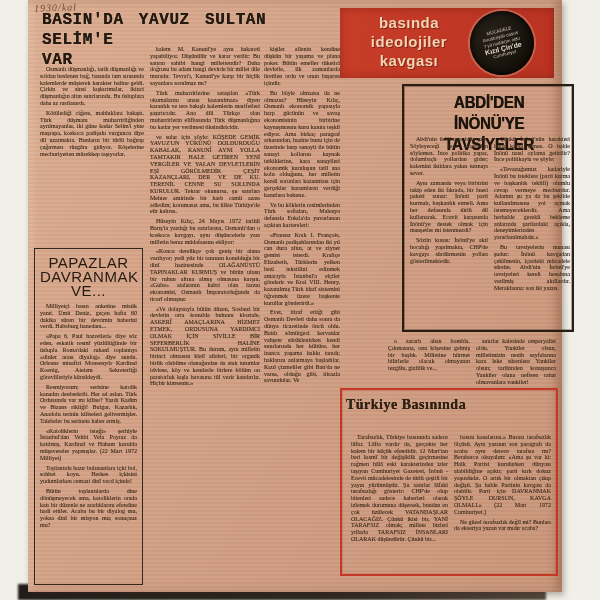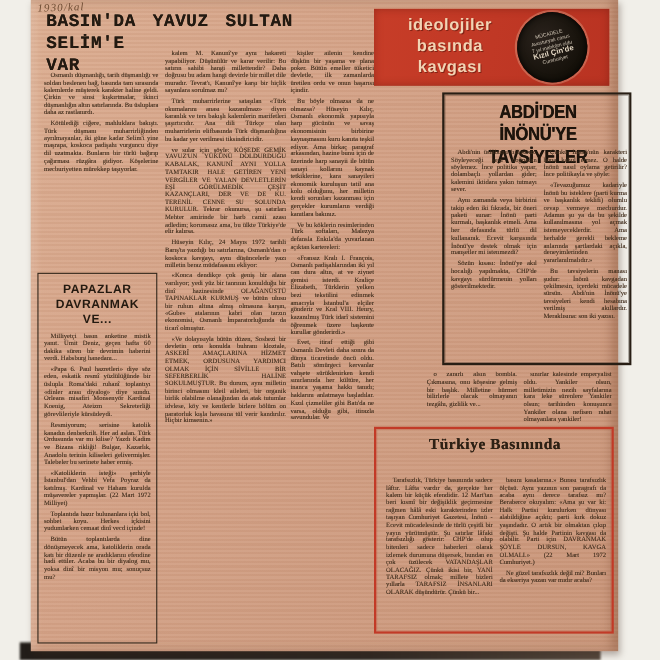--- a/index.html
+++ b/index.html
@@ -28,22 +28,22 @@
     letter-spacing:.6px;word-spacing:5px;
     text-shadow:0 0 .4px #231a11;font-family:Liberation Mono, monospace;}
 
   .tiny{font-size:6px;line-height:6.8px;text-align:justify;color:#43301f;
     overflow:hidden;text-shadow:0 0 .5px rgba(67,48,31,.55);}
   .tiny p{margin:0 0 3px 0;text-indent:6px;}
   .col{position:absolute;}
 
   .papaz-box{position:absolute;left:6px;top:248px;width:109px;height:337px;
     border:1.5px solid #33271b;padding:5px 5px 4px 5px;}
-  .papaz-title{font-family:"Liberation Sans",sans-serif;font-weight:bold;
-    font-size:11px;line-height:14px;text-align:center;color:#241a10;
+  .papaz-title{font-family:"Liberation Sans",sans-serif;font-weight:normal;
+    font-size:15px;line-height:14px;text-align:center;color:#241a10;
     letter-spacing:.5px;margin:2px 0 5px 0;}
 
   .ideo-box{position:absolute;left:312px;top:8px;width:214px;height:70px;
     background:linear-gradient(100deg,#c73d28,#b93322);
     box-shadow:inset 0 0 8px rgba(90,20,10,.4);}
   .ideo-title{position:absolute;left:8px;top:5px;width:122px;
     font-family:"Liberation Sans",sans-serif;font-weight:bold;
     font-size:15px;line-height:19px;text-align:center;color:#f2d4b4;
     letter-spacing:.5px;text-shadow:1px 1px 0 rgba(90,20,10,.6);}
   .stamp{position:absolute;left:130px;top:3px;width:64px;height:64px;
@@ -61,21 +61,21 @@
     font-family:"Liberation Sans",sans-serif;font-weight:bold;
     font-size:15px;line-height:18px;text-align:center;color:#1d140c;
     letter-spacing:-.2px;transform:scaleY(1.15);transform-origin:top;
     text-shadow:.4px 0 0 #1d140c;}
   .abdi-c1{left:6px;top:50px;width:78px;height:192px;}
   .abdi-c2{left:90px;top:50px;width:76px;height:192px;}
 
   .komedi-box{position:absolute;left:312px;top:388px;width:218px;height:188px;
     border:2px solid #c23a27;box-shadow:inset 0 0 0 1px rgba(194,58,39,.25);}
   .komedi-title{position:absolute;left:4px;top:6px;width:208px;
-    font-weight:bold;font-size:14px;line-height:17px;text-align:center;
+    font-weight:bold;font-size:14px;line-height:17px;
     color:#2e2115;letter-spacing:.5px;text-shadow:0 0 .4px #2e2115;}
   .kom-c1{left:9px;top:44px;width:97px;height:136px;}
   .kom-c2{left:112px;top:44px;width:97px;height:136px;}
 </style>
 </head>
 <body>
 
 <div class="stage">
   <div class="shadow-band"></div>
 
@@ -121,22 +121,22 @@
           <p>«Papa 6. Paul hazretleri» diye söz eden, eskatik resmî yüzlülüğünde bir üslupla Roma'daki ruhanî toplantıyı «dinler arası diyalog» diye sundu. Orleans misafiri Monsenyör Kardinal Koenig, Ateizm Sekreterliği görevlileriyle kürsüdeydi.</p>
           <p>Resmiyorum; serisine katolik kanadın denberkrilt. Her ad aslan. Türk Ordusunda var mı kilise? Yazdı Kadim ve Bizans rikliği! Bulgar, Kazarlık, Anadolu terinin kiliseleri gelivermişler. Talebeler bu serinete haber ermiş.</p>
           <p>«Katoliklerin isteği» şerhiyle İstanbul'dan Vehbi Vefa Poyraz da katılmış. Kardinal ve Haham kurulda müşavereler yapmışlar. (22 Mart 1972 Milliyet)</p>
           <p>Toplantıda hazır bulunanlara içki bol, sohbet koyu. Herkes içkisini yudumlarken cemaat dinî vecd içinde!</p>
           <p>Bütün toplantılarda dine dönüşmeyecek ama, katoliklerin orada katı bir düzenle ne aradıklarını efendine hadi ettiler. Acaba bu bir diyalog mu, yoksa dinî bir misyon mu; sonuçsuz mu?</p>
         </div>
     </div>
 
     <div class="ideo-box">
       <div class="ideo-title">
+        <div>basında</div>
         <div>ideolojiler</div>
-        <div>basında</div>
         <div>kavgası</div>
       </div>
       <div class="stamp">
           <div>MÜCADELE</div>
           <div>Avusturyalı casus</div>
           <div>7 yıl mahkûm oldu</div>
           <div>Kızıl Çin'de</div>
           <div>Cumhuriyet</div>
         </div>
     </div>

